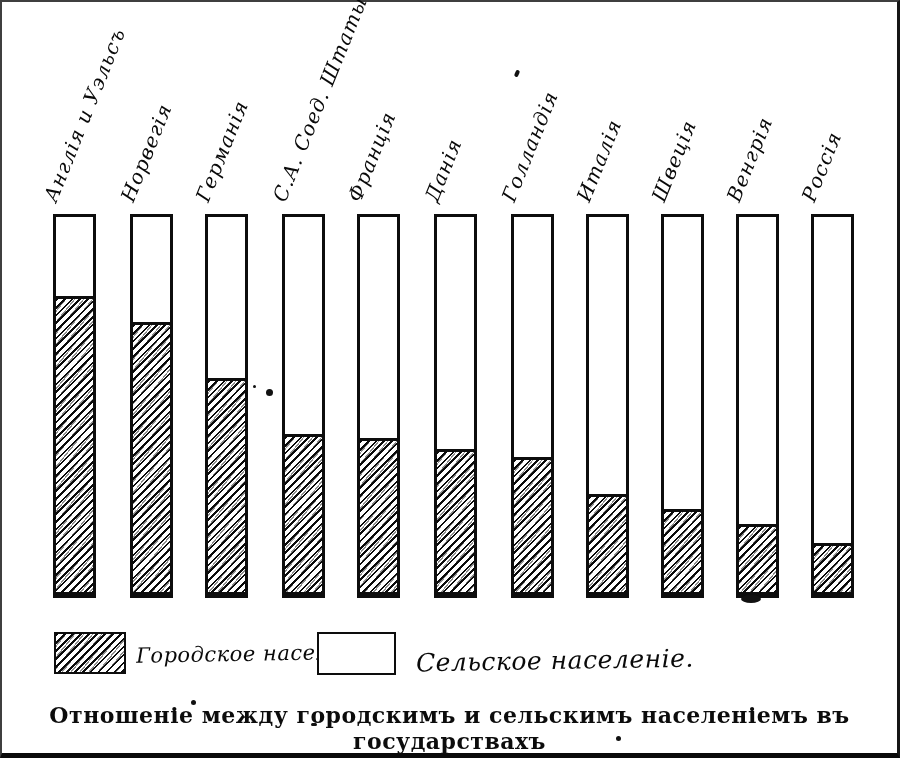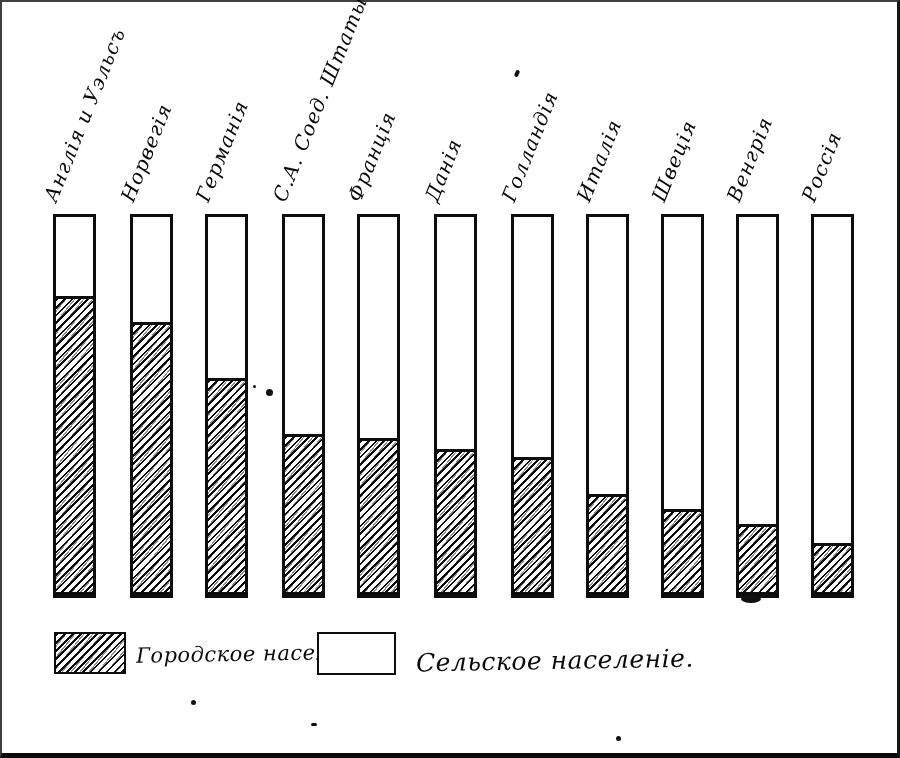--- a/index.html
+++ b/index.html
@@ -131,20 +131,21 @@
       </div>
       <div class="country-label" style="left: 817px; top: 179px;">Россія</div>
     </div>
 
   <div class="legend-swatch-urban"></div>
   <div class="legend-label-urban">Городское насел.</div>
 
   <div class="legend-swatch-rural"></div>
   <div class="legend-label-rural">Сельское населеніе.</div>
 
+  <div class="caption-line1">Отношеніе между городскимъ и сельскимъ населеніемъ въ государствахъ</div>
 
   <i class="speck" style="left:264px; top:387px; width:7px; height:7px;"></i>
   <i class="speck" style="left:251px; top:383px; width:3px; height:3px;"></i>
   <i class="speck" style="left:513px; top:68px; width:4px; height:7px; transform:rotate(25deg); border-radius:2px;"></i>
   <i class="speck" style="left:189px; top:698px; width:5px; height:5px;"></i>
   <i class="speck" style="left:614px; top:734px; width:5px; height:5px;"></i>
   <i class="speck" style="left:309px; top:721px; width:6px; height:3px; border-radius:2px;"></i>
   <i class="speck" style="left:739px; top:593px; width:20px; height:8px; border-radius:50%;"></i>
 
 </div>

